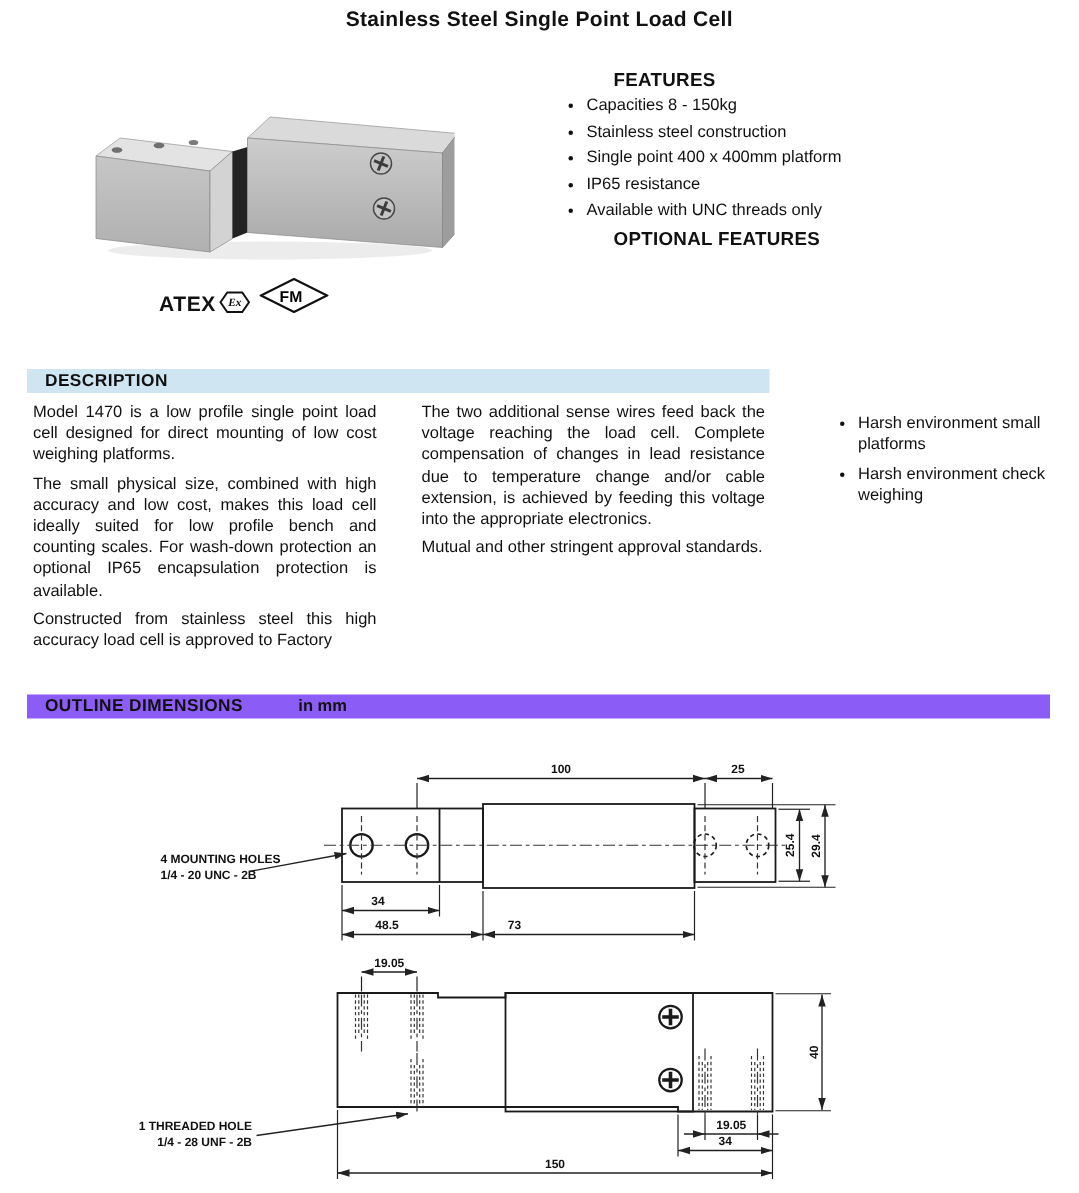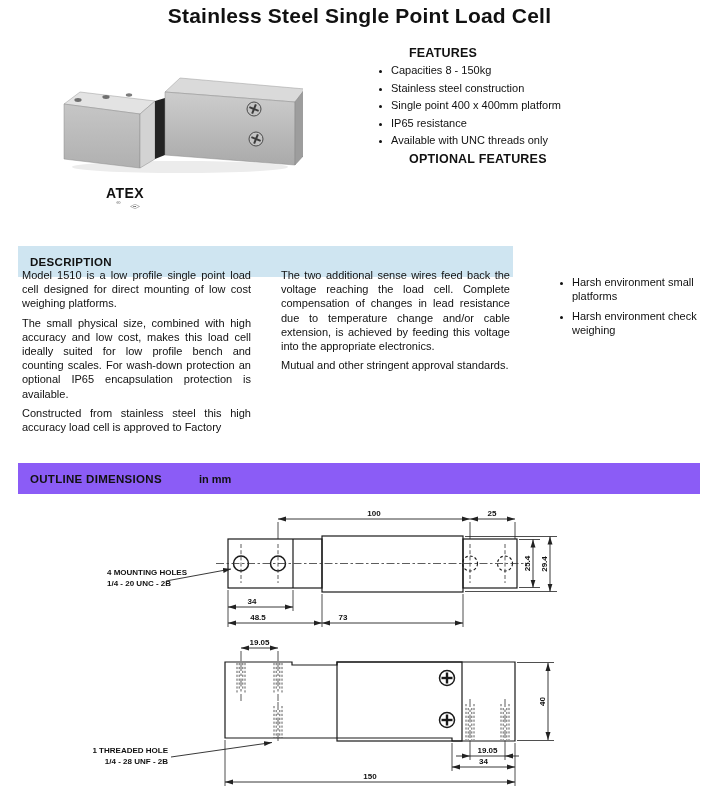--- a/index.html
+++ b/index.html
@@ -1,21 +1,21 @@
 <!DOCTYPE html>
 <html><head>
 <meta charset="utf-8">
 <style>
   html,body{margin:0;padding:0;background:#fff;}
   .page{position:relative;width:719px;height:795px;background:#fff;overflow:hidden;
         font-family:"Liberation Sans",sans-serif;color:#111;}
   .title{position:absolute;top:4px;left:0;width:100%;text-align:center;
-         font-size:21px;font-weight:bold;letter-spacing:.2px;}
-  
-  .section-bar{position:absolute;height:31px;display:flex;align-items:center;
+         font-size:14px;font-weight:bold;letter-spacing:.2px;}
+  
+  .section-bar{position:absolute;height:16px;display:flex;align-items:center;
                padding-left:12px;box-sizing:border-box;background:#cfe5f1;}
   .section-bar .h{font-size:11.5px;font-weight:bold;letter-spacing:.3px;}
   #desc-bar{left:18px;top:246px;width:495px;}
   #apps-bar{left:553px;top:246px;width:146px;}
   #outline-bar{left:18px;top:463px;width:682px;}
   .units{font-size:11px;font-weight:bold;margin-left:5px;padding-left:32px;}
   
   .desc-col{position:absolute;top:268px;width:229px;font-size:11px;line-height:14.2px;
             text-align:justify;}
   #desc-col1{left:22px;} #desc-col2{left:281px;}
@@ -25,21 +25,21 @@
   .features h3{margin:0 0 4px 0;font-size:12.5px;font-weight:bold;letter-spacing:.2px;padding-left:32px;}
   .features ul{margin:0 0 5px 0;padding-left:14px;list-style:disc;}
   .features li{font-size:11px;margin-bottom:5.5px;}
   li::marker{font-size:9px;}
   
   .apps-list{position:absolute;left:555px;top:272px;width:150px;margin:4px;padding-left:13px;
              list-style:disc;}
   .apps-list li{font-size:11px;line-height:13.5px;margin-bottom:7px;}
   
   .photo{position:absolute;left:58px;top:62px;}
-  .logos{position:absolute;left:106px;top:185px;height:24px;display:flex;align-items:flex-start;flex-direction:column;}
+  .logos{position:absolute;left:106px;top:185px;height:24px;display:flex;align-items:flex-end;}
   .atex-text{font-size:14px;font-weight:bold;letter-spacing:.4px;line-height:14px;margin-top:1px;}
   .hex-logo{margin-left:2px;margin-top:1px;}
   .fm-logo{margin-left:6px;}
   
   #drawing{position:absolute;left:0;top:500px;}
   .outline{fill:none;stroke:#1a1a1a;stroke-width:1.2;}
   .thick{fill:none;stroke:#1a1a1a;stroke-width:1.5;}
   .hidden-circ{fill:none;stroke:#1a1a1a;stroke-width:1.1;stroke-dasharray:2.8,2.2;}
   .cl{stroke:#333;stroke-width:.8;stroke-dasharray:8,2.5,2.5,2.5;fill:none;}
   .vd{stroke:#333;stroke-width:.8;stroke-dasharray:4,2.2;fill:none;}
@@ -119,21 +119,21 @@
       <li>IP65 resistance</li>
       <li>Available with UNC threads only</li>
     </ul>
     <h3>OPTIONAL FEATURES</h3>
   </div>
 
   <div id="desc-bar" class="section-bar" style="background: rgb(207, 229, 241);">
     <span class="h">DESCRIPTION</span>
   </div>
   <div id="desc-col1" class="desc-col">
-    <p>Model 1510 is a low profile single point load cell designed for direct mounting of low cost weighing platforms.</p>
+    <p>Model 1470 is a low profile single point load cell designed for direct mounting of low cost weighing platforms.</p>
     <p>The small physical size, combined with high accuracy and low cost, makes this load cell ideally suited for low profile bench and counting scales. For wash-down protection an optional IP65 encapsulation protection is available.</p>
     <p>Constructed from stainless steel this high accuracy load cell is approved to Factory</p>
   </div>
   <div id="desc-col2" class="desc-col">
     <p>The two additional sense wires feed back the voltage reaching the load cell. Complete compensation of changes in lead resistance due to temperature change and/or cable extension, is achieved by feeding this voltage into the appropriate electronics.</p>
     <p>Mutual and other stringent approval standards.</p>
   </div>
 
   <ul class="apps-list">
     <li>Harsh environment small platforms</li>

